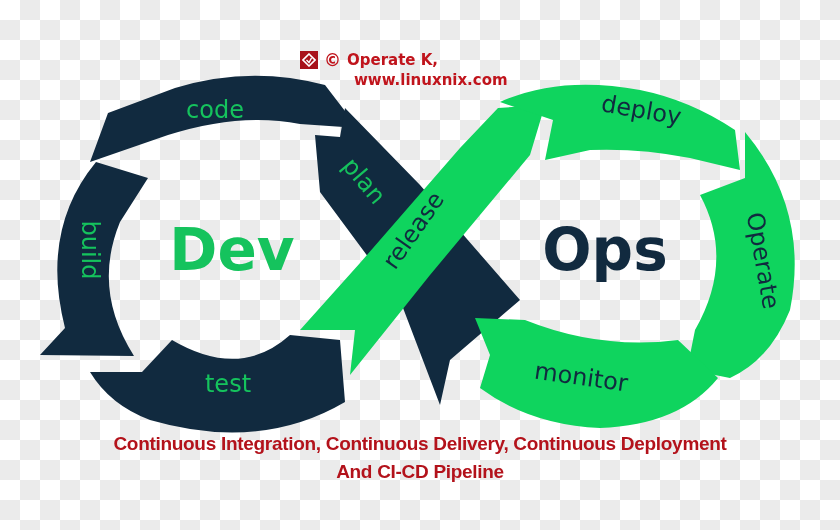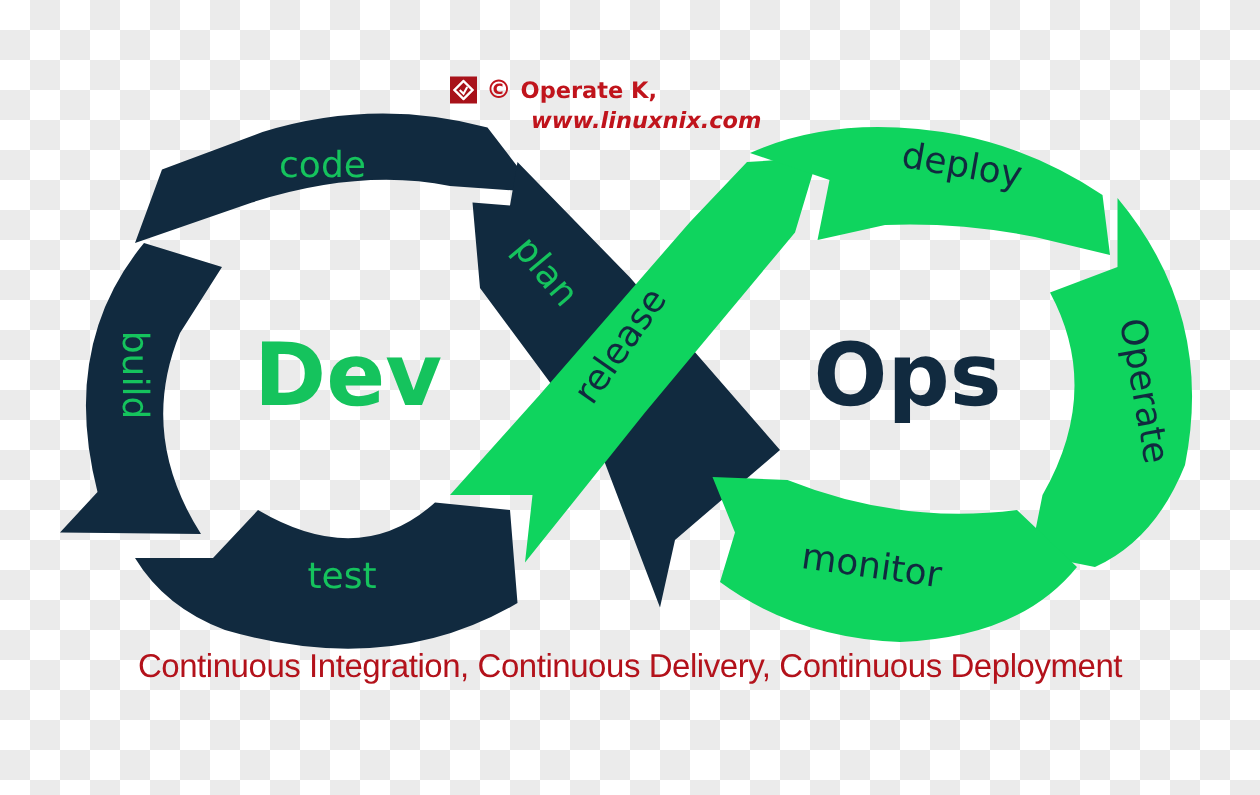--- a/index.html
+++ b/index.html
@@ -14,30 +14,30 @@
     font-family: "DejaVu Sans", sans-serif;
   }
   #diagram { position: absolute; left: 0; top: 0; }
   .seg-label { font-family: "DejaVu Sans", sans-serif; font-size: 24px; }
   .center-label { font-family: "DejaVu Sans", sans-serif; font-weight: bold; font-size: 58px; }
   .credit {
     position: absolute; left: 300px; top: 50px; color: #c0141c;
     font-family: "DejaVu Sans", sans-serif; font-weight: bold; font-size: 15px; line-height: 20px;
   }
   .credit .row1 { display: flex; align-items: center; gap: 6px; }
-  .credit .row2 { padding-left: 54px; font-style: italic; }
+  .credit .row2 { padding-left: 54px; }
   .logo-box {
     width: 18px; height: 18px; background: #a8121a; display: inline-flex;
     align-items: center; justify-content: center;
   }
   .copy { font-size: 17px; }
   .caption {
     position: absolute; left: 0; width: 840px; top: 430px; text-align: center;
-    color: #b3121b; font-family: "Liberation Sans", sans-serif; font-weight: normal;
-    font-size: 22px; line-height: 28px; letter-spacing: -0.3px;
+    color: #b3121b; font-family: "Liberation Sans", sans-serif; font-weight: bold;
+    font-size: 19px; line-height: 28px; letter-spacing: -0.3px;
   }
 </style>
 </head>
 <body>
 
 <svg id="diagram" width="840" height="530" viewBox="0 0 840 530">
 
   <g fill="#112a3f">
 
     <path d="M108,113 L175,88 Q250,65 325,85 L358,128 L300,124 Q240,112 168,135 L90,162 Z"></path>
@@ -82,13 +82,14 @@
       </svg>
     </span>
     <span class="copy">©</span>
     <span>Operate K,</span>
   </div>
   <div class="row2">www.linuxnix.com</div>
 </div>
 
 <div class="caption">
   <div>Continuous Integration, Continuous Delivery, Continuous Deployment</div>
+  <div>And CI-CD Pipeline</div>
 </div>
 
 </body></html>

